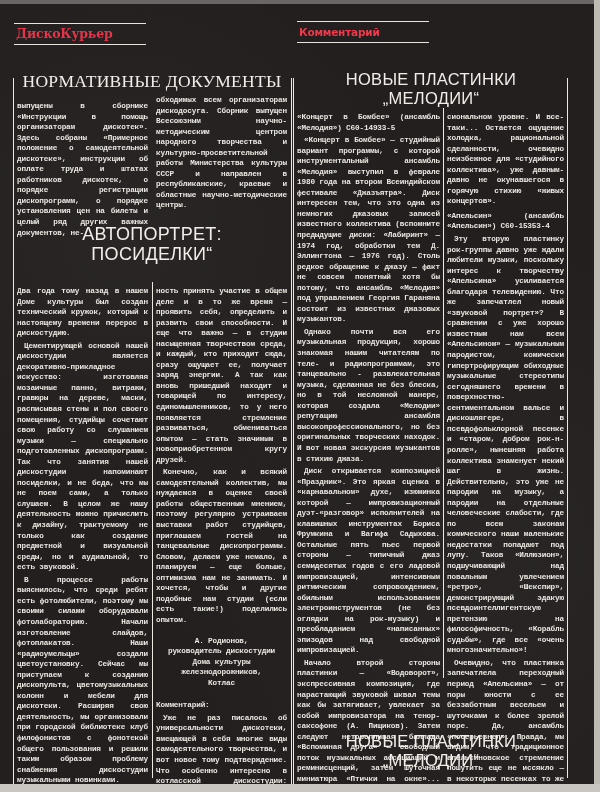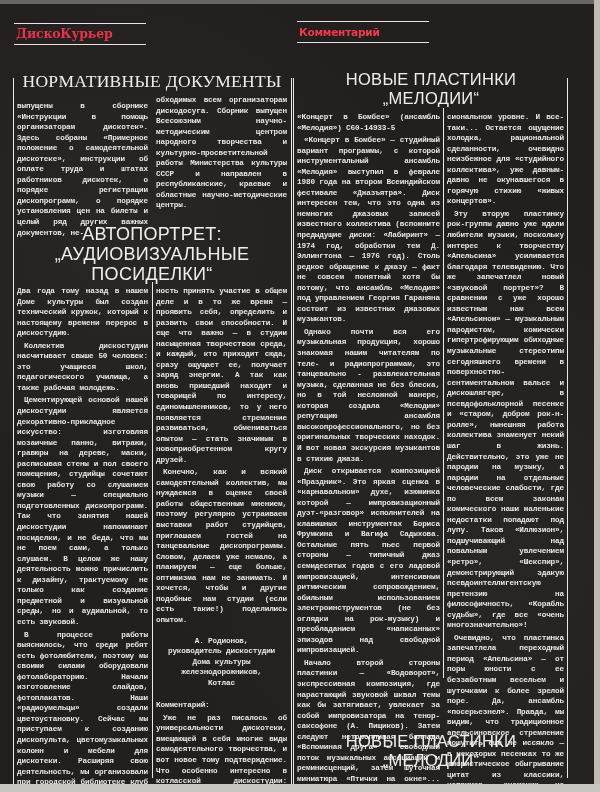--- a/index.html
+++ b/index.html
@@ -75,27 +75,25 @@
 
 <div class="col" style="left:17px; top:101px; width:131px;">
   <p class="noind">выпущены в сборнике «Инструкции в помощь организаторам дискотек». Здесь собраны «Примерное положение о самодеятельной дискотеке», инструкции об оплате труда и штатах работников дискотек, о порядке регистрации дископрограмм, о порядке установления цен на билеты и целый ряд других важных документов, не-</p>
 </div>
 <div class="col" style="left:156px; top:95px; width:131px;">
   <p class="noind">обходимых всем организаторам дискодосуга. Сборник выпущен Всесоюзным научно-методическим центром народного творчества и культурно-просветительной работы Министерства культуры СССР и направлен в республиканские, краевые и областные научно-методические центры.</p>
 </div>
 
 <div class="headline" style="left:14px; top:224px; width:276px; font-size:18px; line-height:20px;">
   <div>АВТОПОРТРЕТ:</div>
-  <div>„АУДИОВИЗУАЛЬНЫЕ</div>
   <div>ПОСИДЕЛКИ“</div>
 </div>
 
 <div class="col" style="left:17px; top:286px; width:131px;">
   <p class="noind">Два года тому назад в нашем Доме культуры был создан технический кружок, который к настоящему времени перерос в дискостудию.</p>
-  <p>Коллектив дискостудии насчитывает свыше 50 человек: это учащиеся школ, педагогического училища, а также рабочая молодежь.</p>
   <p>Цементирующей основой нашей дискостудии является декоративно-прикладное искусство: изготовляя мозаичные панно, витражи, гравюры на дереве, маски, расписывая стены и пол своего помещения, студийцы сочетают свою работу со слушанием музыки — специально подготовленных дископрограмм. Так что занятия нашей дискостудии напоминают посиделки, и не беда, что мы не поем сами, а только слушаем. В целом же нашу деятельность можно причислить к дизайну, трактуемому не только как создание предметной и визуальной среды, но и аудиальной, то есть звуковой.</p>
   <p>В процессе работы выяснилось, что среди ребят есть фотолюбители, поэтому мы своими силами оборудовали фотолабораторию. Начали изготовление слайдов, фотоплакатов. Наши «радиоумельцы» создали цветоустановку. Сейчас мы приступаем к созданию дископульта, цветомузыкальных колонн и мебели для дискотеки. Расширяя свою деятельность, мы организовали при городской библиотеке клуб филофонистов с фонотекой общего пользования и решили таким образом проблему снабжения дискостудии музыкальными новинками.</p>
 
 </div>
 
 <div class="col" style="left:156px; top:286px; width:131px;">
   <p class="noind">ность принять участие в общем деле и в то же время — проявить себя, определить и развить свои способности. И еще что важно — в студии насыщенная творчеством среда, и каждый, кто приходит сюда, сразу ощущает ее, получает заряд энергии. А так как вновь пришедший находит и товарищей по интересу, единомышленников, то у него появляется стремление развиваться, обмениваться опытом — стать значимым в новоприобретенном кругу друзей.</p>
   <p>Конечно, как и всякий самодеятельный коллектив, мы нуждаемся в оценке своей работы общественным мнением, поэтому регулярно устраиваем выставки работ студийцев, приглашаем гостей на танцевальные дископрограммы. Словом, делаем уже немало, а планируем — еще больше, оптимизма нам не занимать. И хочется, чтобы и другие подобные нам студии (если есть такие!) поделились опытом.</p>
   <div class="sig">
     <b>А. Родионов,</b>
@@ -116,20 +114,21 @@
 <div class="col" style="left:297px; top:112px; width:143px;">
   <p class="rec-title" style="margin-top:0">«Концерт в Бомбее» (ансамбль «Мелодия») С60-14933-5</p>
   <p>«Концерт в Бомбее» — студийный вариант программы, с которой инструментальный ансамбль «Мелодия» выступил в феврале 1980 года на втором Всеиндийском фестивале «Джазъятра». Диск интересен тем, что это одна из немногих джазовых записей известного коллектива (вспомните предыдущие диски: «Лабиринт» — 1974 год, обработки тем Д. Эллингтона — 1976 год). Столь редкое обращение к джазу — факт не совсем понятный хотя бы потому, что ансамбль «Мелодия» под управлением Георгия Гараняна состоит из известных джазовых музыкантов.</p>
   <p>Однако почти вся его музыкальная продукция, хорошо знакомая нашим читателям по теле- и радиопрограммам, это танцевально - развлекательная музыка, сделанная не без блеска, но в той несложной манере, которая создала «Мелодии» репутацию ансамбля высокопрофессионального, но без оригинальных творческих находок. И вот новая экскурсия музыкантов в стихию джаза.</p>
   <p>Диск открывается композицией «Праздник». Это яркая сценка в «карнавальном» духе, изюминка которой — импровизационный дуэт-«разговор» исполнителей на клавишных инструментах Бориса Фрумкина и Вагифа Садыхова. Остальные пять пьес первой стороны — типичный джаз семидесятых годов с его ладовой импровизацией, интенсивным ритмическим сопровождением, обильным использованием электроинструментов (не без оглядки на рок-музыку) и преобладанием «написанных» эпизодов над свободной импровизацией.</p>
   <p>Начало второй стороны пластинки — «Водоворот», экспрессивная композиция, где нарастающий звуковой шквал темы как бы затягивает, увлекает за собой импровизатора на тенор-саксофоне (А. Пищиков). Затем следуют неторопливая баллада «Вспоминая друга» — свободный поток музыкальных ассоциаций и реминисценций, затем шуточная миниатюра «Птички на окне»... Что же, в целом диск оставляет хорошее впечатление — все сделано на высоком профес-</p>
 </div>
 
 <div class="col" style="left:447px; top:112px; width:117px;">
   <p class="noind">сиональном уровне. И все-таки... Остается ощущение холодка, рациональной сделанности, очевидно неизбежное для «студийного коллектива», уже давным-давно не окунавшегося в горячую стихию «живых концертов».</p>
+  <p class="rec-title">«Апельсин» (ансамбль «Апельсин») С60-15353-4</p>
   <p>Эту вторую пластинку рок-группы давно уже ждали любители музыки, поскольку интерес к творчеству «Апельсина» усиливается благодаря телевидению. Что же запечатлел новый «звуковой портрет»? В сравнении с уже хорошо известным нам всем «Апельсином» — музыкальным пародистом, комически гипертрофирующим обиходные музыкальные стереотипы сегодняшнего времени в поверхностно-сентиментальном вальсе и дискошлягере, в псевдофольклорной песенке и «старом, добром рок-н-ролле», нынешняя работа коллектива знаменует некий шаг в жизнь. Действительно, это уже не пародии на музыку, а пародии на отдельные человеческие слабости, где по всем законам комического наши маленькие недостатки попадают под лупу. Таков «Иллюзион», подшучивающий над повальным увлечением «ретро», «Шекспир», демонстрирующий эдакую псевдоинтеллигентскую претензию на философичность, «Корабль судьбы», где все «очень многозначительно»!</p>
   <p>Очевидно, что пластинка запечатлела переходный период «Апельсина» — от поры юности с ее беззаботным весельем и шуточками к более зрелой поре. Да, ансамбль «посерьезнел». Правда, мы видим, что традиционное апельсиновское стремление пошутить еще не иссякло — в некоторых песенках то же юмористическое обыгрывание цитат из классики, например, «намеки» на концерт Грига или на известные оперные арии, но на диске же встречаются и вещи, которые сделаны абсолютно серьезно. Это, например, умная, глубокая композиция «Зеркала», теплая, человечная «Шарманка». Но сумеет ли слушатель принять эту новую манеру «Апельсина», отрешиться от сложившейся юмористической маски?</p>
 </div>
 
 <div class="headline" style="left:296px; top:732px; width:270px; font-size:16.5px; line-height:19px;">
   <div>НОВЫЕ ПЛАСТИНКИ</div>
   <div>„МЕЛОДИИ“</div>
 </div>
 
 <div class="page-bottom-edge"></div>

